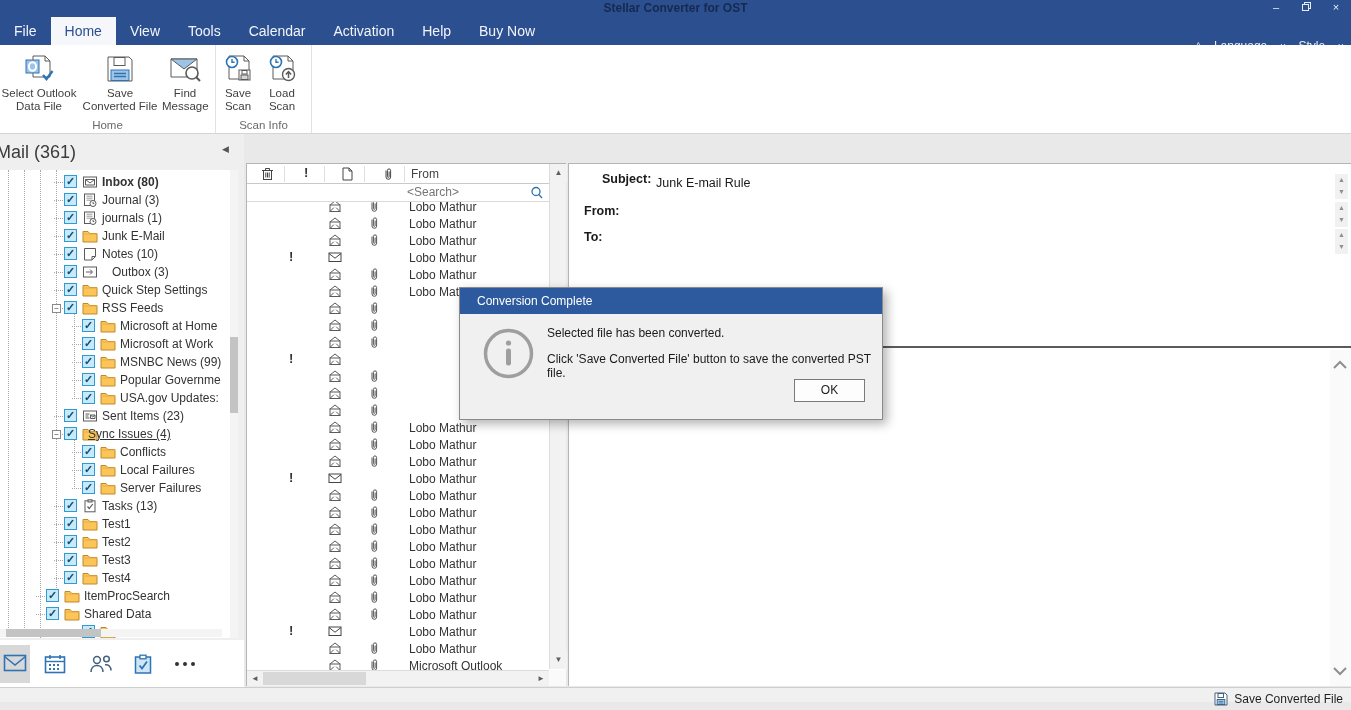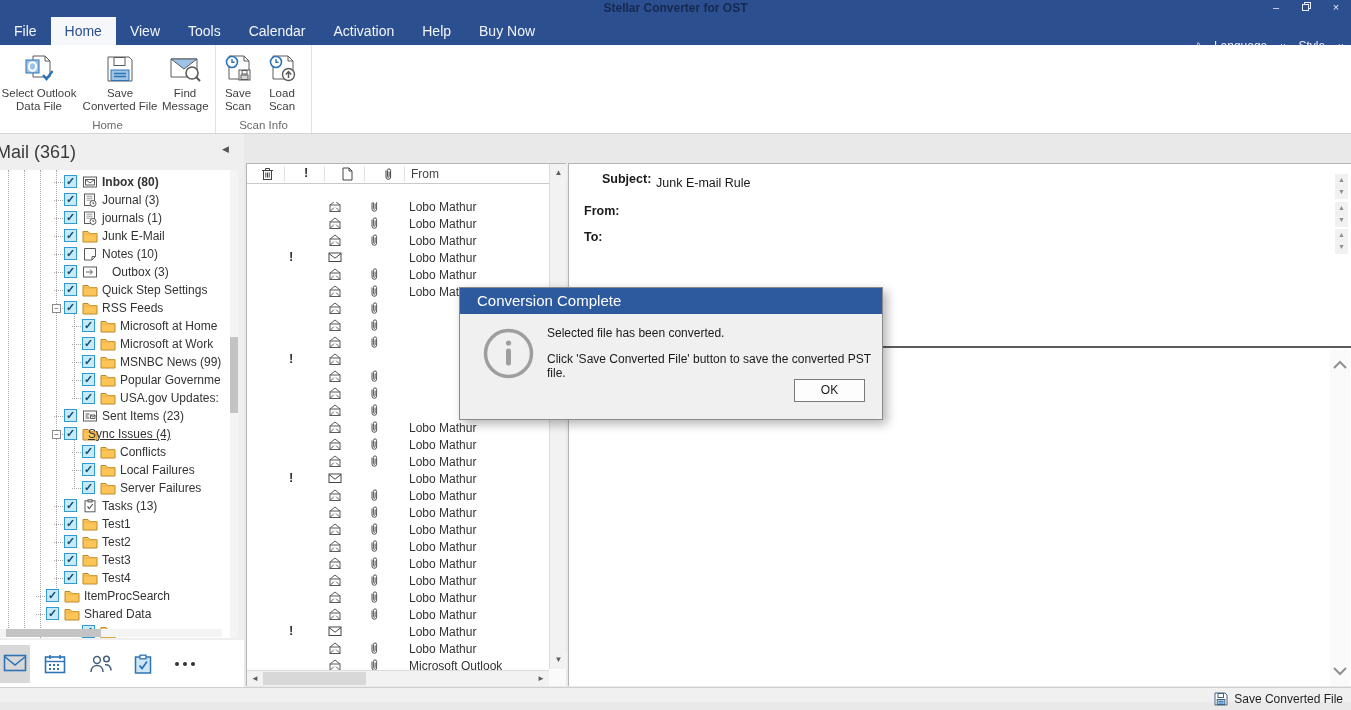--- a/index.html
+++ b/index.html
@@ -78,21 +78,21 @@
   .rp-label { position:absolute; left:15px; font-size:12.5px; font-weight:bold; color:#1A1A1A; }
   .rp-value { position:absolute; left:87px; font-size:12.5px; color:#1A1A1A; }
   .spin-pair { position:absolute; left:766px; width:13px; height:25px; background:#F1F1F1; }
   .spin { display:block; width:13px; height:12px; font-size:7px; color:#8F8F8F; text-align:center; line-height:12px; }
   #rp-divider { position:absolute; left:0; top:182px; width:783px; height:2px; background:#5B5B5B; }
   #rp-scroll { position:absolute; left:761px; top:186px; width:20px; height:336px; background:#FAFAFA; }
 
   
   #dialog { left:459px; top:287px; width:424px; height:133px; background:#F0F0F0; border:1px solid #8A8A8A;
             box-shadow:4px 4px 10px rgba(0,0,0,0.3); z-index:50; }
-  #dialog-title { left:0; top:0; width:100%; height:26px; background:#2D5A9E; color:#FFFFFF; font-size:15px;
+  #dialog-title { left:0; top:0; width:100%; height:26px; background:#2D5A9E; color:#FFFFFF; font-size:12px;
                   line-height:26px; padding-left:17px; position:absolute; }
   #dialog-info-icon { position:absolute; left:23px; top:40px; }
   .dlg-line { position:absolute; left:87px; font-size:12px; color:#1A1A1A; }
   #dialog-ok { position:absolute; left:334px; top:91px; width:71px; height:23px; background:#FDFDFD;
                border:1px solid #7A7A7A; font-size:12px; color:#1A1A1A; text-align:center; line-height:21px; cursor:pointer; }
 
   
   #status-bar { left:0; top:687px; width:1351px; height:15px; background:#F0F0F0; border-top:1px solid #CFCFCF; }
   #status-save { position:absolute; right:8px; top:4px; font-size:12px; color:#1F1F1F; cursor:pointer; }
   #status-save svg { vertical-align:-3px; margin-right:6px; }
@@ -524,20 +524,27 @@
           <path d="M1 1 h6 l3 3 v9 H1z" fill="#fff" stroke="#444"></path>
           <path d="M7 1 v3 h3" fill="none" stroke="#444"></path>
         </svg></span>
     <span class="colsep" style="left:117px;"></span>
     <span class="hicon" style="left:136px;"><svg width="10" height="14" viewBox="0 0 10 14">
           <path d="M3 3.5 v6.5 a2.3 2.3 0 0 0 4.6 0 V3.5 a1.6 1.6 0 0 0 -3.2 0 v6 a0.85 0.85 0 0 0 1.7 0 V4.5" fill="none" stroke="#444"></path>
         </svg></span>
     <span class="colsep" style="left:157px;"></span>
     <span id="from-header">From</span>
   </div>
+  <div id="search-row">
+    <input id="search-input" placeholder="&lt;Search&gt;" style="">
+    <span class="abs" style="left:283px; top:2px;"><svg width="14" height="14" viewBox="0 0 14 14">
+          <circle cx="6" cy="5.5" r="4" fill="none" stroke="#2E74B5" stroke-width="1.3"></circle>
+          <path d="M8.8 8.5 L12 12" stroke="#2E74B5" stroke-width="1.3"></path>
+        </svg></span>
+  </div>
   <div id="rows">
       <div class="mrow" style="top: -4px;">
         <span class="m-env"><svg width="16" height="14" viewBox="0 0 16 14">
             <path d="M3 6 8 2 13 6" fill="#fff" stroke="#5A5A5A"></path>
             <rect x="3" y="6" width="10" height="6.5" fill="#fff" stroke="#5A5A5A"></rect>
             <path d="M3 12.5 6.8 8.7 M13 12.5 9.2 8.7" fill="none" stroke="#5A5A5A"></path>
           </svg></span>
         <span class="m-att"><svg width="10" height="14" viewBox="0 0 10 14">
             <path d="M3 3.5 v6.5 a2.3 2.3 0 0 0 4.6 0 V3.5 a1.6 1.6 0 0 0 -3.2 0 v6 a0.85 0.85 0 0 0 1.7 0 V4.5" fill="none" stroke="#555"></path>
           </svg></span>

